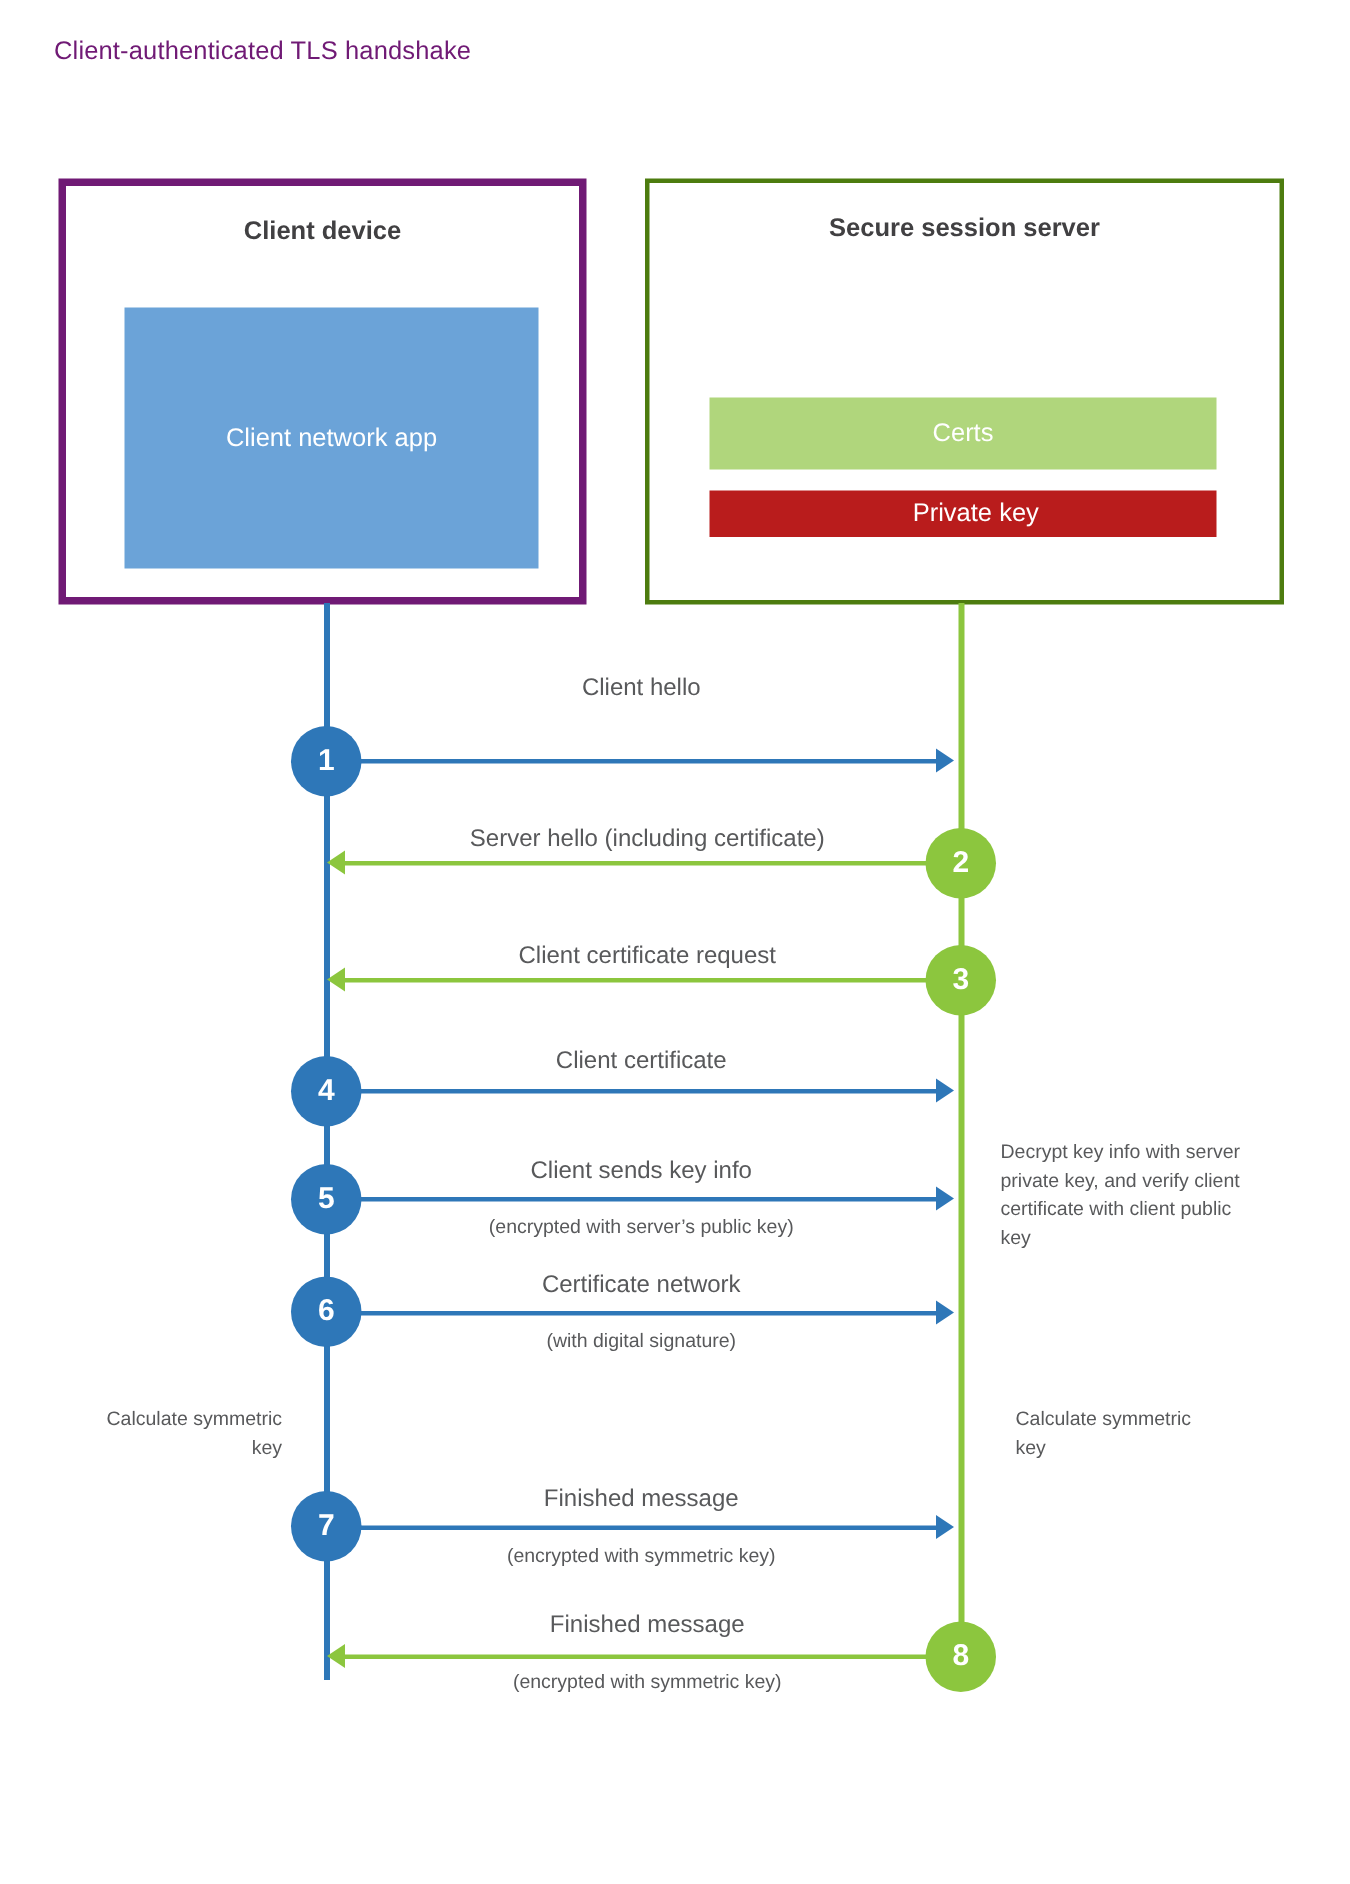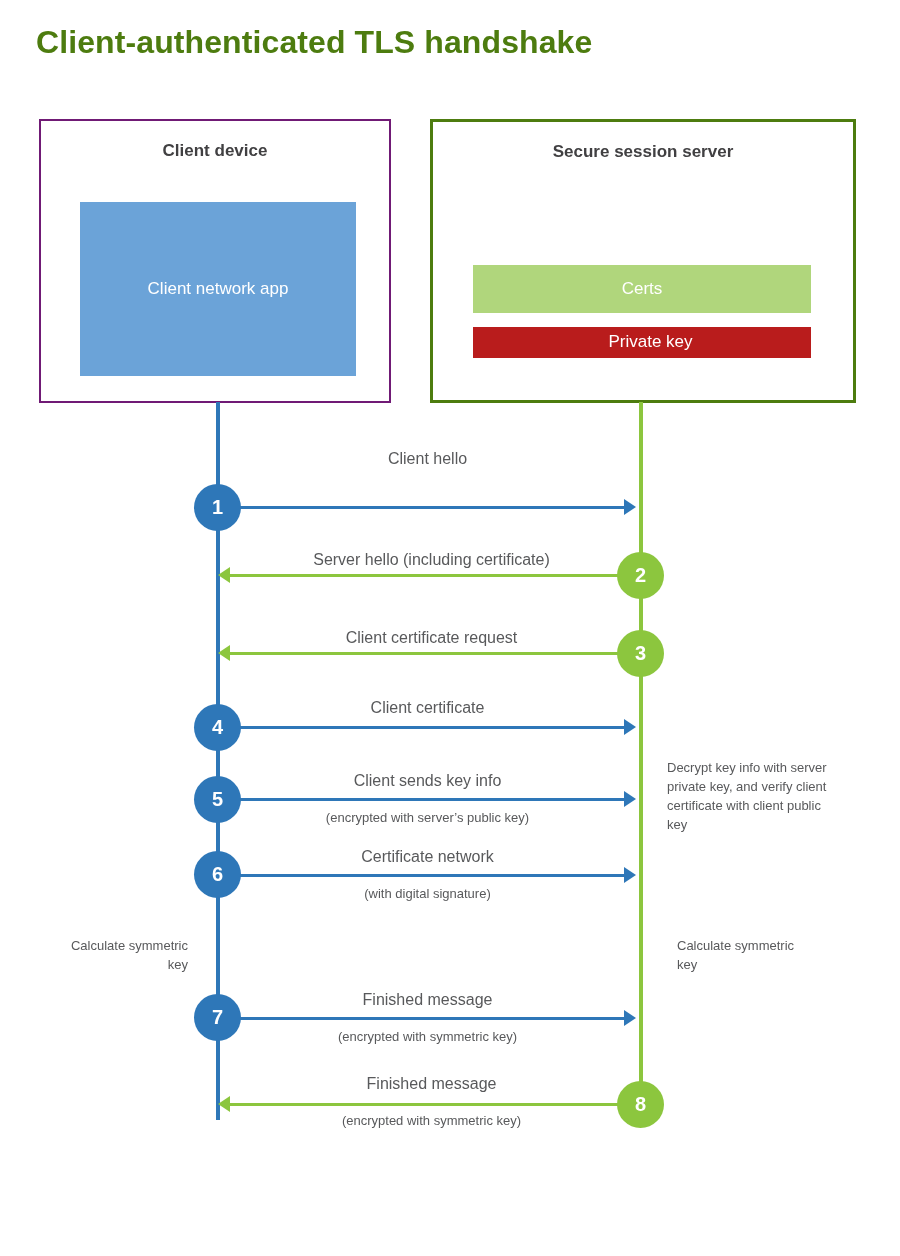--- a/index.html
+++ b/index.html
@@ -9,27 +9,27 @@
     background:#ffffff;
     font-family:"Liberation Sans","DejaVu Sans",sans-serif;
     color:#58595b;
     overflow:hidden;
   }
   #stage{position:relative;width:900px;height:1256px;}
 
   
   .page-title{
     position:absolute;left:36px;top:24px;
-    font-size:32px;font-weight:700;letter-spacing:.1px;
-    color:#4d7c0f;white-space:nowrap;
+    font-size:17px;font-weight:400;letter-spacing:.1px;
+    color:#701a75;white-space:nowrap;
   }
 
   
   .entity-box{position:absolute;background:#ffffff;box-sizing:border-box;}
-  .entity-box.client{left:39px;top:119px;width:352px;height:284px;border:2px solid #701a75;}
+  .entity-box.client{left:39px;top:119px;width:352px;height:284px;border:5px solid #701a75;}
   .entity-box.server{left:430px;top:119px;width:426px;height:284px;border:3px solid #4d7c0f;}
   .entity-title{
     position:absolute;left:0;right:0;top:20px;
     text-align:center;font-size:17px;font-weight:bold;color:#414042;
   }
   .inner-block{
     position:absolute;box-sizing:border-box;
     display:flex;align-items:center;justify-content:center;
     text-align:center;color:#ffffff;font-size:17px;font-weight:400;line-height:1.3;
   }

